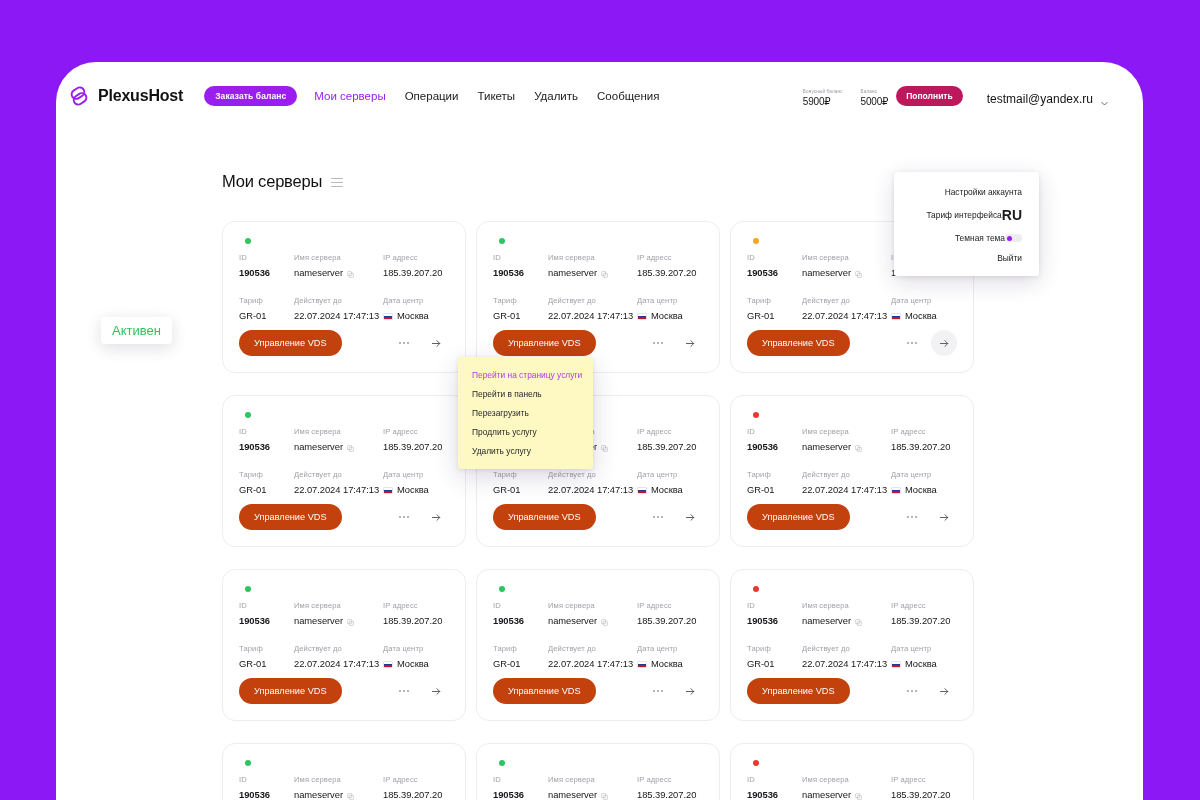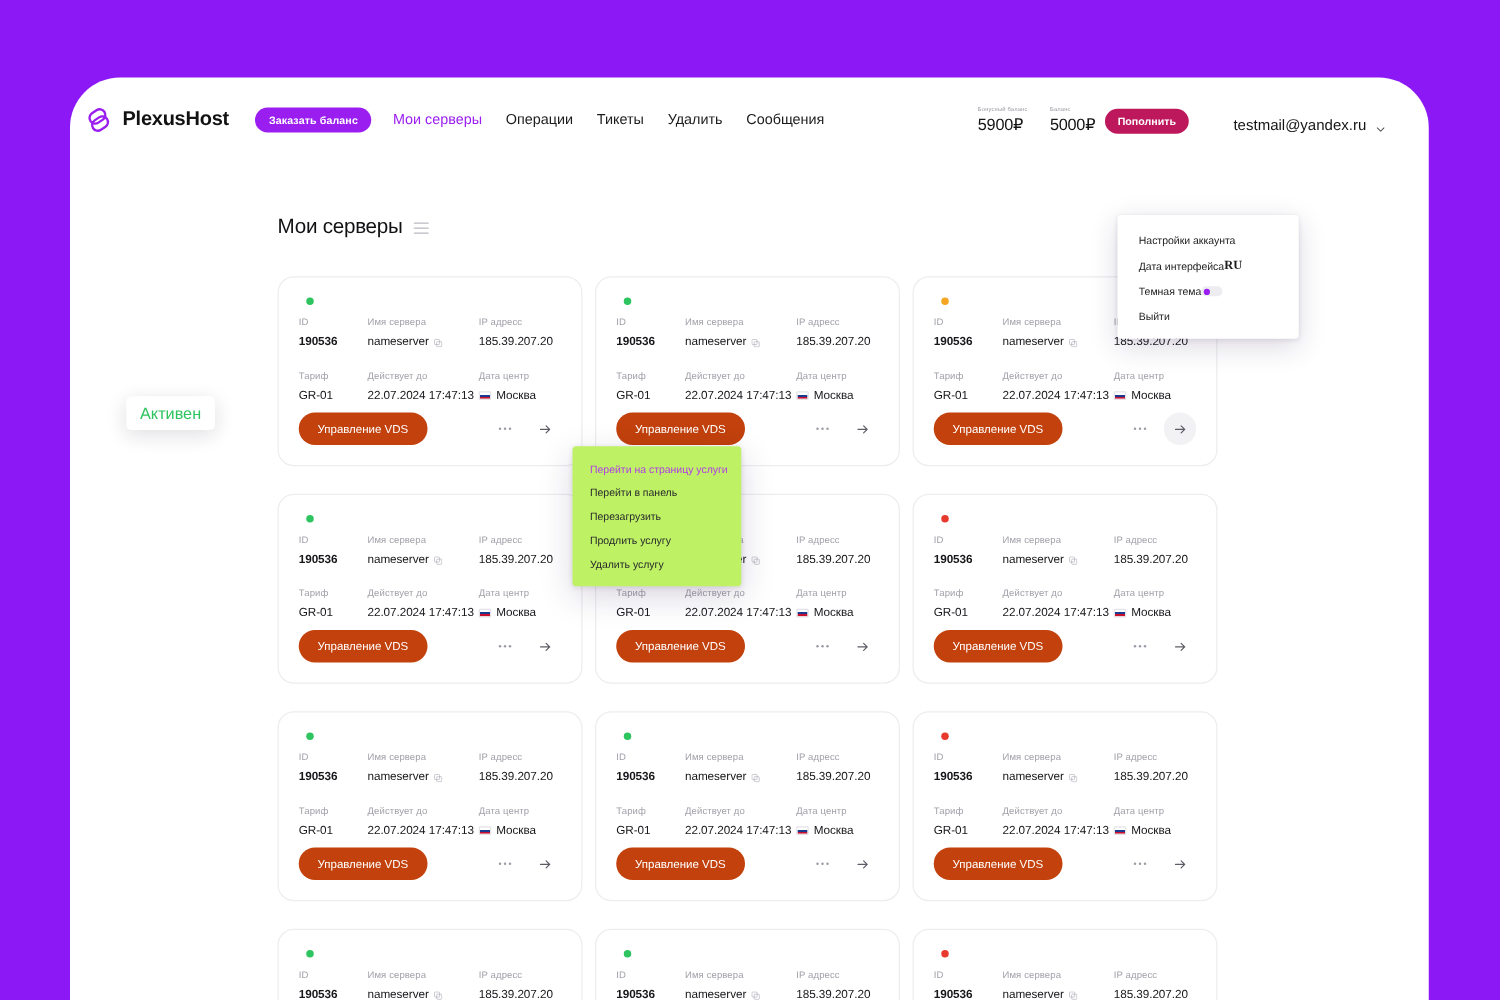--- a/index.html
+++ b/index.html
@@ -50,51 +50,51 @@
 
   .header-right {
     margin-left: auto; display: flex; align-items: flex-end; gap: 0;
   }
   .bal-block { display: flex; flex-direction: column; margin-right: 18px; }
   .bal-label {
     font-size: 4.6px; color: #9a9aa2; letter-spacing: .15px;
     margin-bottom: 2px; white-space: nowrap;
   }
   .bal-value {
-    font-size: 13px; color: #141414; letter-spacing: -0.2px; white-space: nowrap;
+    font-size: 10px; color: #141414; letter-spacing: -0.2px; white-space: nowrap;
   }
   .topup-pill {
     background: #be185d; color: #fff; font-size: 8.5px; font-weight: bold;
     padding: 5px 10px; border-radius: 20px; cursor: pointer;
     white-space: nowrap; margin-bottom: 1px;
   }
   .account {
-    display: flex; align-items: center; gap: 7px; margin-left: 36px;
+    display: flex; align-items: center; gap: 7px; margin-left: 24px;
     cursor: pointer; margin-bottom: 1px;
   }
   .account-mail { font-size: 12px; color: #141414; white-space: nowrap; }
   .chev { width: 9px; height: 9px; color: #4a4a4a; }
 
   
   .acct-menu {
     position: absolute;
     left: 838px; top: 110px;
     width: 145px;
     background: #fff;
     border-radius: 3px;
     box-shadow: 0 6px 22px rgba(40,20,70,.16), 0 1px 4px rgba(40,20,70,.10);
     padding: 10px 0 8px 0;
     z-index: 60;
   }
   .acct-row {
-    display: flex; align-items: center; justify-content: flex-start;
+    display: flex; align-items: center; justify-content: flex-end;
     padding: 5px 17px; font-size: 8.4px; color: #1b1b1b; cursor: pointer;
     white-space: nowrap;
   }
-  .acct-row .lang { font-size: 10px; font-weight: bold; color: #1b1b1b; font-family: Liberation Serif, serif; }
+  .acct-row .lang { font-size: 14px; font-weight: bold; color: #1b1b1b; }
   .toggle {
     width: 17px; height: 8px; border-radius: 6px; background: #ececf1;
     position: relative; flex: 0 0 auto;
   }
   .toggle::after {
     content: ""; position: absolute; left: 1.5px; top: 1.5px;
     width: 5px; height: 5px; border-radius: 50%; background: #9b1ef0;
   }
 
   
@@ -181,21 +181,21 @@
     position: absolute; left: 45px; top: 255px;
     background: #fff; color: #2ec45f;
     font-size: 13px; padding: 6px 11px; border-radius: 4px;
     box-shadow: 0 4px 16px rgba(30,20,50,.14);
     z-index: 40; white-space: nowrap;
   }
 
   
   .ctx-menu {
     position: absolute; left: 402px; top: 295px;
-    width: 135px; background: #bef264;
+    width: 135px; background: #fef9c3;
     border-radius: 3px;
     box-shadow: 0 8px 26px rgba(40,20,70,.17), 0 1px 4px rgba(40,20,70,.10);
     padding: 8px 0 9px 0;
     z-index: 50;
   }
   .ctx-item {
     font-size: 8.4px; color: #27272c; padding: 4.5px 14px;
     white-space: nowrap; cursor: pointer;
   }
   .ctx-item.hl { color: #b13ae8; }
@@ -838,21 +838,21 @@
       <div class="ctx-item">Перезагрузить</div>
       <div class="ctx-item">Продлить услугу</div>
       <div class="ctx-item">Удалить услугу</div>
     </div>
 
     <div class="acct-menu">
       <div class="acct-row">
         <span>Настройки аккаунта</span>
       </div>
       <div class="acct-row">
-        <span>Дата интерфейса</span>
+        <span>Тариф интерфейса</span>
         <span class="lang">RU</span>
       </div>
       <div class="acct-row">
         <span>Темная тема</span>
         <span class="toggle"></span>
       </div>
       <div class="acct-row">
         <span>Выйти</span>
       </div>
     </div>

